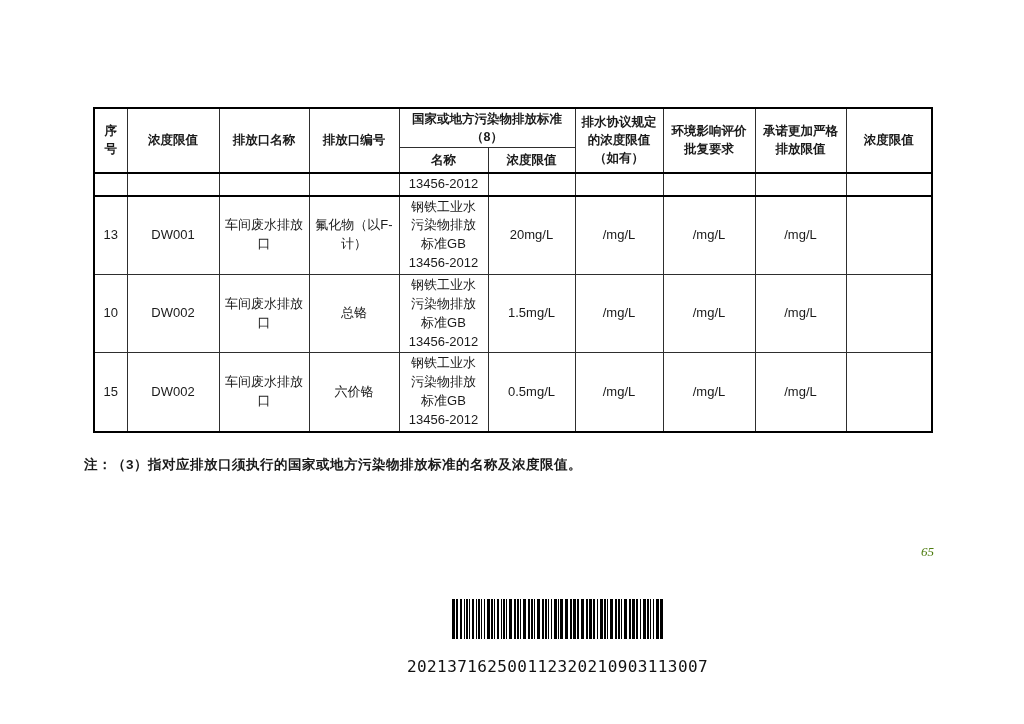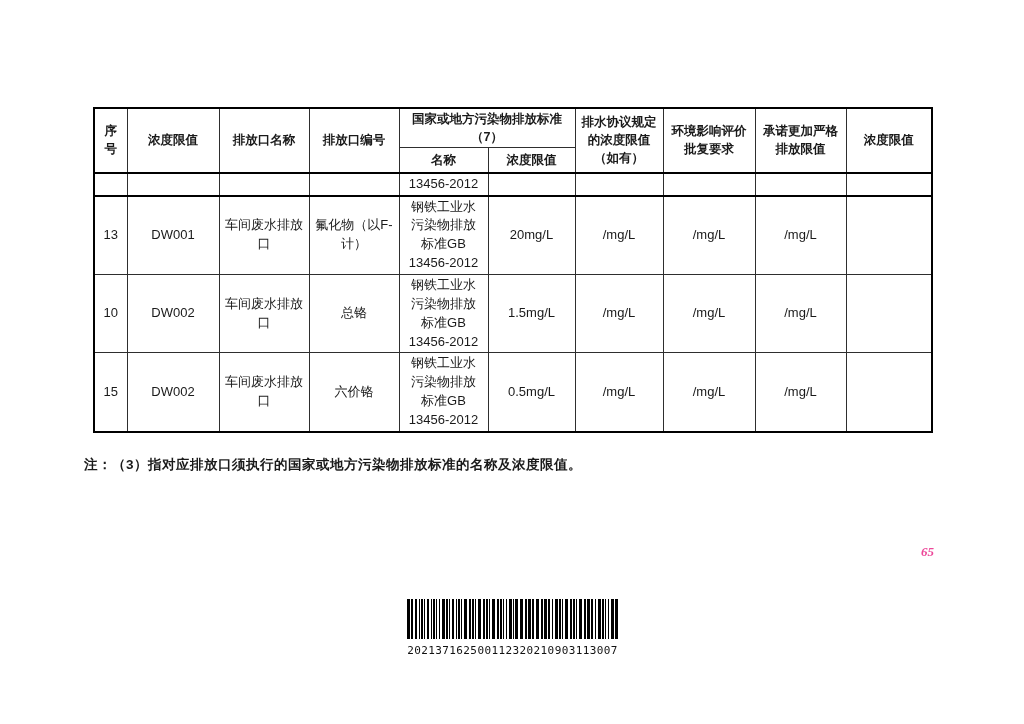--- a/index.html
+++ b/index.html
@@ -62,41 +62,40 @@
   }
 
   
   .page-number {
     position: absolute;
     left: 921px;
     top: 544px;
     font-family: "Liberation Serif", "DejaVu Serif", serif;
     font-style: italic;
     font-size: 13px;
-    color: #ec4899;
-    font-weight: bold;
+    color: #4d7c0f;
   }
 
   
   .barcode-wrap {
     position: absolute;
     left: 407px;
     top: 599px;
     text-align: center;
   }
   .barcode-bars {
     display: inline-block;
     height: 40px;
     white-space: nowrap;
     font-size: 0;
   }
   .barcode-number {
-    margin-top: 1px;
+    margin-top: 14px;
     font-family: "DejaVu Sans Mono", "Liberation Mono", monospace;
-    font-size: 11px;
+    font-size: 16px;
     letter-spacing: 0.4px;
     color: #111;
   }
 </style>
 </head>
 <body>
 
 <table class="doc-table">
   <colgroup>
     <col style="width:33px">
@@ -111,21 +110,21 @@
       <col style="width:86px">
   </colgroup>
   <tbody>
       <tr class="h1">
     <th rowspan="2" class="hb">序
 号</th>
     <th rowspan="2" class="hb">浓度限值</th>
     <th rowspan="2" class="hb">排放口名称</th>
     <th rowspan="2" class="hb">排放口编号</th>
     <th colspan="2">国家或地方污染物排放标准
-（7）</th>
+（8）</th>
     <th rowspan="2" class="hb">排水协议规定的浓度限值（如有）</th>
     <th rowspan="2" class="hb">环境影响评价批复要求</th>
     <th rowspan="2" class="hb">承诺更加严格排放限值</th>
     <th rowspan="2" class="hb">浓度限值</th>
   </tr>
   <tr class="h2">
     <th class="hb">名称</th>
     <th class="hb">浓度限值</th>
   </tr>
 

